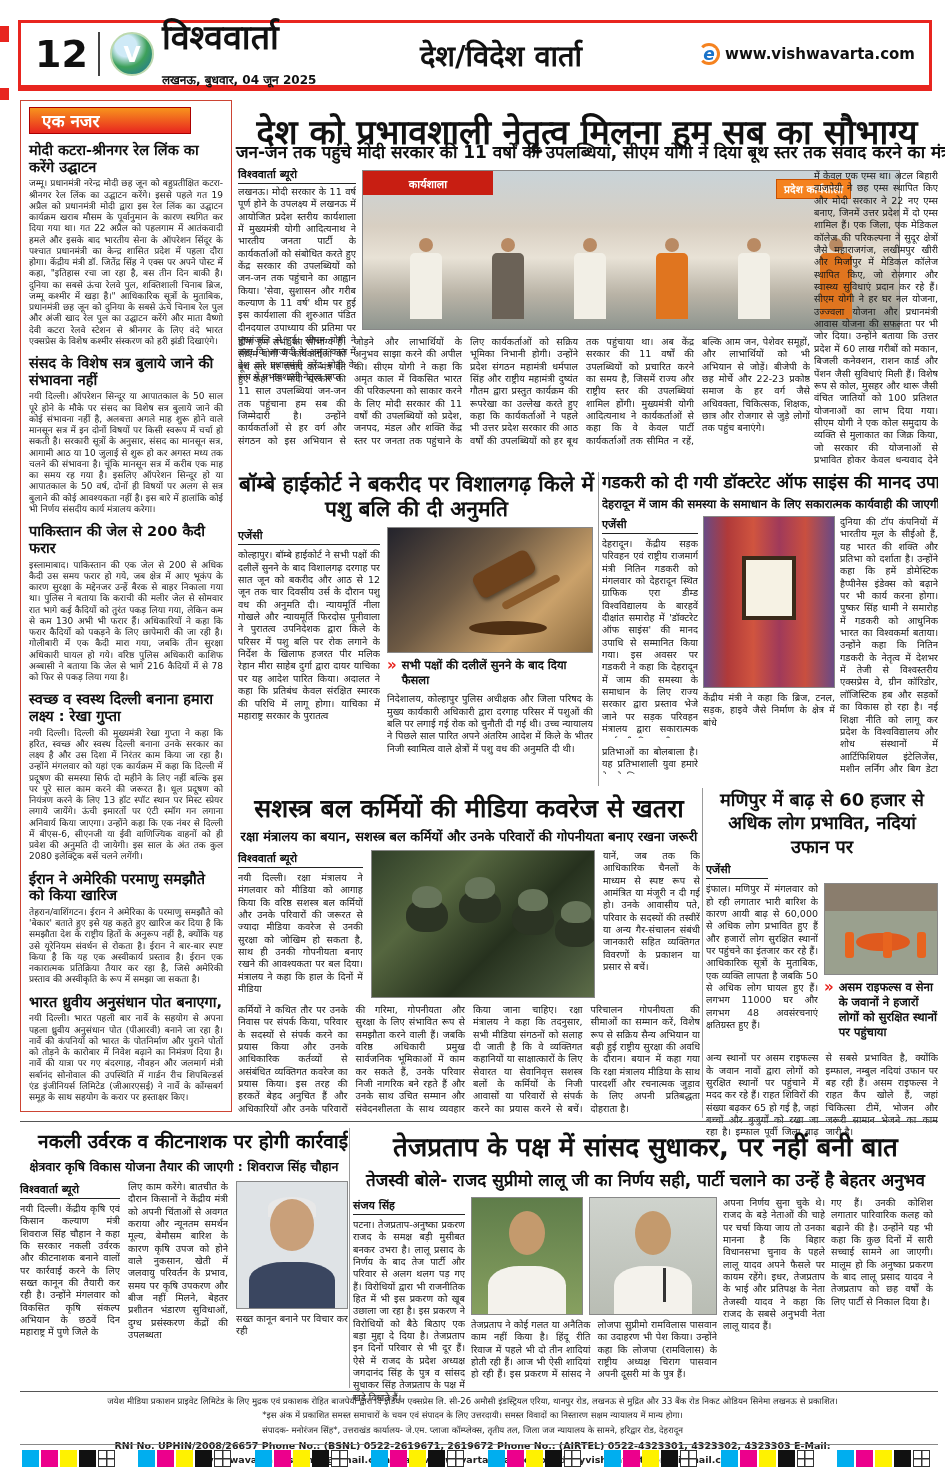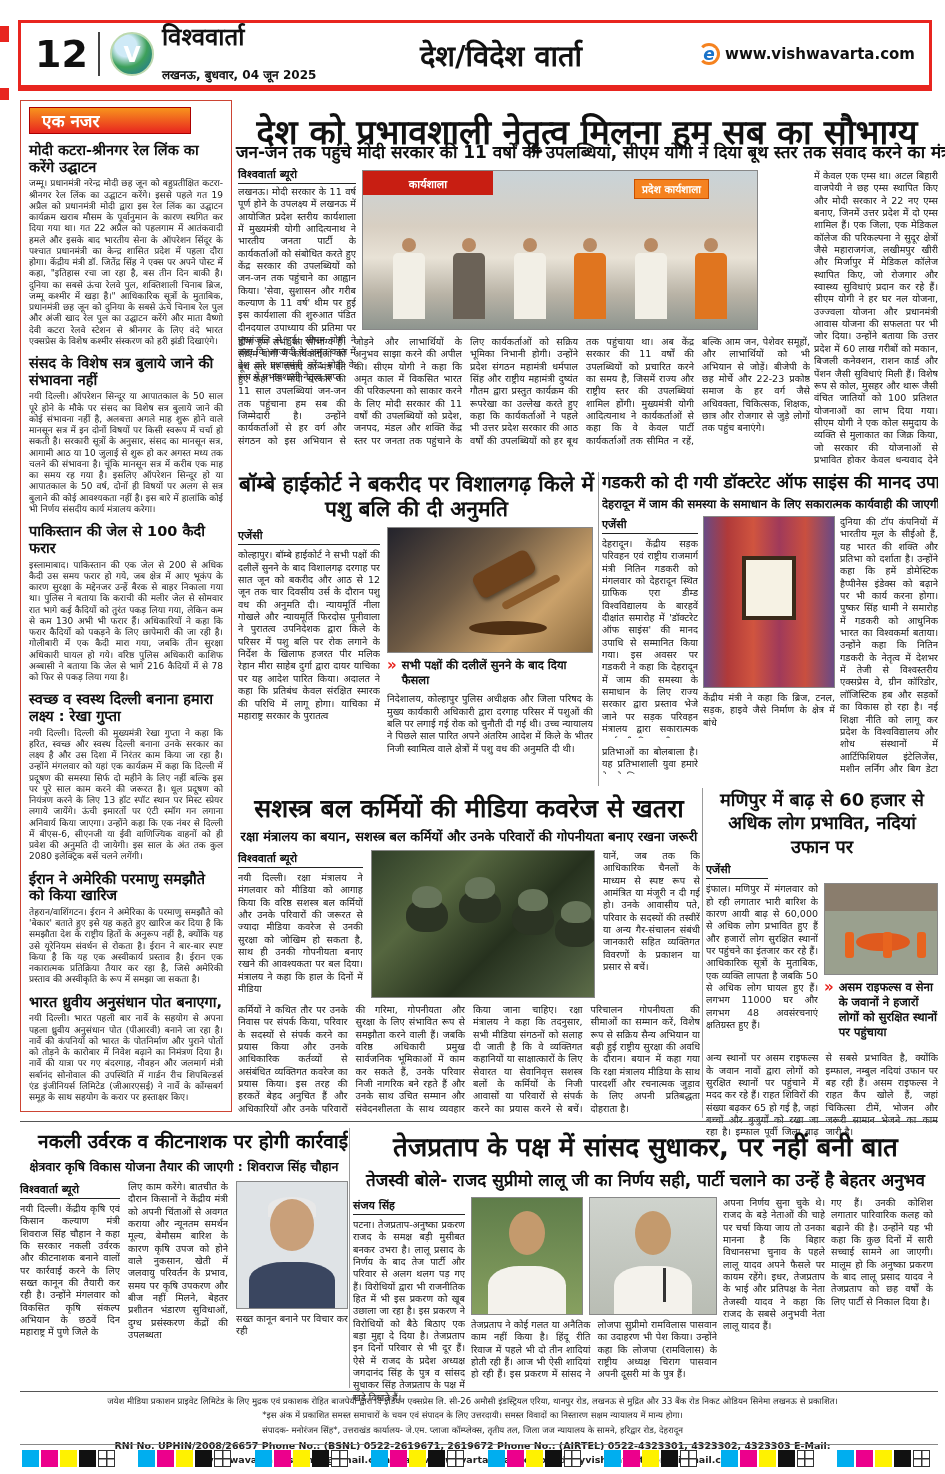--- a/index.html
+++ b/index.html
@@ -3,21 +3,21 @@
 <meta charset="utf-8">
 <style>
   html,body{margin:0;padding:0;background:#e9e9e9;}
   .page{position:relative;width:945px;height:1474px;background:#fff;font-family:"DejaVu Sans",sans-serif;color:#111;overflow:hidden;margin:0 auto;}
   .abs{position:absolute;}
   
   .masthead{left:18px;top:20px;width:908px;height:62px;border:3px solid #e8251f;border-bottom-width:6px;display:flex;align-items:center;background:#fff;}
   .pagenum{font-size:38px;font-weight:bold;padding:0 10px 0 14px;line-height:1;}
   .mast-div{width:2px;height:44px;background:#444;margin-right:10px;}
   .logo{width:44px;height:44px;border-radius:50%;background:radial-gradient(circle at 35% 30%,#cfeaf7 0 28%,#3da05a 55%,#1c6ea4 100%);display:flex;align-items:center;justify-content:center;color:#fff;font-weight:bold;font-size:22px;margin-right:8px;border:2px solid #bcd9ae;box-sizing:border-box;}
-  .mast-name{font-size:24px;font-weight:bold;line-height:1.05;}
+  .mast-name{font-size:34px;font-weight:bold;line-height:1.05;}
   .mast-date{font-size:12px;font-weight:bold;margin-top:16px;}
   .mast-center{position:absolute;left:280px;width:400px;text-align:center;font-size:29px;font-weight:bold;}
   .mast-right{position:absolute;right:14px;display:flex;align-items:center;gap:5px;font-size:15px;font-weight:bold;}
   .eicon{display:inline-flex;align-items:center;justify-content:center;width:22px;height:22px;border-radius:50%;border:3px solid #f5821f;border-left-color:transparent;color:#1a73c9;font-size:17px;font-weight:bold;font-style:italic;box-sizing:border-box;}
   .edge-mark{left:0;width:9px;background:#e8251f;}
   
   .sidebar{left:20px;top:100px;width:212px;height:1012px;border:1px solid #cc4433;padding:6px 8px;box-sizing:border-box;overflow:hidden;}
   .tab{width:162px;height:27px;background:linear-gradient(180deg,#f7941d,#e8251f);color:#fff;font-size:17px;font-weight:bold;display:flex;align-items:center;padding-left:12px;box-sizing:border-box;border:1px solid #a00;}
   .brief h3{font-size:14.5px;margin:8px 0 3px;line-height:1.15;font-weight:bold;}
   .brief p{font-size:9px;line-height:1.25;text-align:justify;margin:0;color:#1a1a1a;}
@@ -25,21 +25,21 @@
   .body-txt{font-size:9.5px;line-height:1.3;text-align:justify;overflow:hidden;color:#1a1a1a;}
   .byline{font-size:11px;font-weight:bold;border-bottom:1px solid #222;padding-bottom:2px;margin-bottom:4px;}
   .cap{font-size:11.5px;font-weight:bold;line-height:1.3;display:flex;gap:5px;margin:5px 0;}
   .cap-mark{color:#e8251f;font-size:15px;line-height:1;}
   .photo{position:relative;border:1px solid #888;box-sizing:border-box;overflow:hidden;}
   
   .lead-headline{left:236px;top:92px;width:702px;text-align:center;font-size:34px;font-weight:bold;line-height:1.05;white-space:nowrap;}
   .lead-subhead{left:236px;top:140px;width:702px;text-align:center;font-size:17px;font-weight:bold;white-space:nowrap;}
   .lead-byline{left:238px;top:166px;width:118px;}
   .lead-col1{left:238px;top:186px;width:118px;height:280px;}
-  .lead-photo{left:362px;top:170px;width:396px;height:160px;background:linear-gradient(180deg,#c9d3d8 0%,#d8cfc2 35%,#e8e2d6 55%,#b9b3a6 78%,#8e958f 100%);}
+  .lead-photo{left:362px;top:170px;width:538px;height:160px;background:linear-gradient(180deg,#c9d3d8 0%,#d8cfc2 35%,#e8e2d6 55%,#b9b3a6 78%,#8e958f 100%);}
   .banner-left{position:absolute;left:0;top:0;width:130px;height:24px;background:#c81e12;color:#fff;font-size:11px;font-weight:bold;display:flex;align-items:center;justify-content:center;}
   .banner-right{position:absolute;right:48px;top:8px;background:#f5821f;color:#fff;font-size:10.5px;font-weight:bold;padding:2px 7px;border:1px solid #c85000;}
   .crowd{position:absolute;left:4%;right:4%;bottom:10px;height:105px;display:flex;justify-content:space-around;align-items:flex-end;}
   .person{display:flex;flex-direction:column;align-items:center;}
   .p-head{width:14px;height:14px;border-radius:50%;background:#b98a63;}
   .p-body{width:32px;height:66px;background:#f2efe6;border-radius:5px 5px 0 0;margin-top:1px;}
   .p-body.saffron{background:#e0751f;}
   .p-body.dark{background:#6b6257;}
   .lead-colR{left:814px;top:170px;width:124px;height:296px;}
   .lead-bottom{left:238px;top:336px;width:572px;height:130px;column-count:5;column-gap:8px;}
@@ -133,21 +133,21 @@
     <div class="tab">एक नजर</div>
     <div class="brief">
       <h3>मोदी कटरा-श्रीनगर रेल लिंक का करेंगे उद्घाटन</h3>
       <p>जम्मू। प्रधानमंत्री नरेन्द्र मोदी छह जून को बहुप्रतीक्षित कटरा-श्रीनगर रेल लिंक का उद्घाटन करेंगे। इससे पहले गत 19 अप्रैल को प्रधानमंत्री मोदी द्वारा इस रेल लिंक का उद्घाटन कार्यक्रम खराब मौसम के पूर्वानुमान के कारण स्थगित कर दिया गया था। गत 22 अप्रैल को पहलगाम में आतंकवादी हमले और इसके बाद भारतीय सेना के ऑपरेशन सिंदूर के पश्चात प्रधानमंत्री का केन्द्र शासित प्रदेश में पहला दौरा होगा। केंद्रीय मंत्री डॉ. जितेंद्र सिंह ने एक्स पर अपने पोस्ट में कहा, "इतिहास रचा जा रहा है, बस तीन दिन बाकी है। दुनिया का सबसे ऊंचा रेलवे पुल, शक्तिशाली चिनाब ब्रिज, जम्मू कश्मीर में खड़ा है।" आधिकारिक सूत्रों के मुताबिक, प्रधानमंत्री छह जून को दुनिया के सबसे ऊंचे चिनाब रेल पुल और अंजी खाद रेल पुल का उद्घाटन करेंगे और माता वैष्णो देवी कटरा रेलवे स्टेशन से श्रीनगर के लिए वंदे भारत एक्सप्रेस के विशेष कश्मीर संस्करण को हरी झंडी दिखाएंगे।</p>
     </div>
     <div class="brief">
       <h3>संसद के विशेष सत्र बुलाये जाने की संभावना नहीं</h3>
       <p>नयी दिल्ली। ऑपरेशन सिन्दूर या आपातकाल के 50 साल पूरे होने के मौके पर संसद का विशेष सत्र बुलाये जाने की कोई संभावना नहीं है, अलबत्ता अगले माह शुरू होने वाले मानसून सत्र में इन दोनों विषयों पर किसी स्वरूप में चर्चा हो सकती है। सरकारी सूत्रों के अनुसार, संसद का मानसून सत्र, आगामी आठ या 10 जुलाई से शुरू हो कर अगस्त मध्य तक चलने की संभावना है। चूंकि मानसून सत्र में करीब एक माह का समय रह गया है। इसलिए ऑपरेशन सिन्दूर हो या आपातकाल के 50 वर्ष, दोनों ही विषयों पर अलग से सत्र बुलाने की कोई आवश्यकता नहीं है। इस बारे में हालांकि कोई भी निर्णय संसदीय कार्य मंत्रालय करेगा।</p>
     </div>
     <div class="brief">
-      <h3>पाकिस्तान की जेल से 100 कैदी फरार</h3>
+      <h3>पाकिस्तान की जेल से 200 कैदी फरार</h3>
       <p>इस्लामाबाद। पाकिस्तान की एक जेल से 200 से अधिक कैदी उस समय फरार हो गये, जब क्षेत्र में आए भूकंप के कारण सुरक्षा के मद्देनजर उन्हें बैरक से बाहर निकाला गया था। पुलिस ने बताया कि कराची की मलीर जेल से सोमवार रात भागे कई कैदियों को तुरंत पकड़ लिया गया, लेकिन कम से कम 130 अभी भी फरार हैं। अधिकारियों ने कहा कि फरार कैदियों को पकड़ने के लिए छापेमारी की जा रही है। गोलीबारी में एक कैदी मारा गया, जबकि तीन सुरक्षा अधिकारी घायल हो गये। वरिष्ठ पुलिस अधिकारी काशिफ अब्बासी ने बताया कि जेल से भागे 216 कैदियों में से 78 को फिर से पकड़ लिया गया है।</p>
     </div>
     <div class="brief">
       <h3>स्वच्छ व स्वस्थ दिल्ली बनाना हमारा लक्ष्य : रेखा गुप्ता</h3>
       <p>नयी दिल्ली। दिल्ली की मुख्यमंत्री रेखा गुप्ता ने कहा कि हरित, स्वच्छ और स्वस्थ दिल्ली बनाना उनके सरकार का लक्ष्य है और उस दिशा में निरंतर काम किया जा रहा है। उन्होंने मंगलवार को यहां एक कार्यक्रम में कहा कि दिल्ली में प्रदूषण की समस्या सिर्फ दो महीने के लिए नहीं बल्कि इस पर पूरे साल काम करने की जरूरत है। धूल प्रदूषण को नियंत्रण करने के लिए 13 हॉट स्पॉट स्थान पर मिस्ट स्प्रेयर लगाये जायेंगे। ऊंची इमारतों पर एंटी स्मॉग गन लगाना अनिवार्य किया जाएगा। उन्होंने कहा कि एक नंबर से दिल्ली में बीएस-6, सीएनजी या ईवी वाणिज्यिक वाहनों को ही प्रवेश की अनुमति दी जायेगी। इस साल के अंत तक कुल 2080 इलेक्ट्रिक बसें चलने लगेंगी।</p>
     </div>
     <div class="brief">
       <h3>ईरान ने अमेरिकी परमाणु समझौते को किया खारिज</h3>
       <p>तेहरान/वाशिंगटन। ईरान ने अमेरिका के परमाणु समझौते को 'बेकार' बताते हुए इसे यह कहते हुए खारिज कर दिया है कि समझौता देश के राष्ट्रीय हितों के अनुरूप नहीं है, क्योंकि यह उसे यूरेनियम संवर्धन से रोकता है। ईरान ने बार-बार स्पष्ट किया है कि यह एक अस्वीकार्य प्रस्ताव है। ईरान एक नकारात्मक प्रतिक्रिया तैयार कर रहा है, जिसे अमेरिकी प्रस्ताव की अस्वीकृति के रूप में समझा जा सकता है।</p>
     </div>

